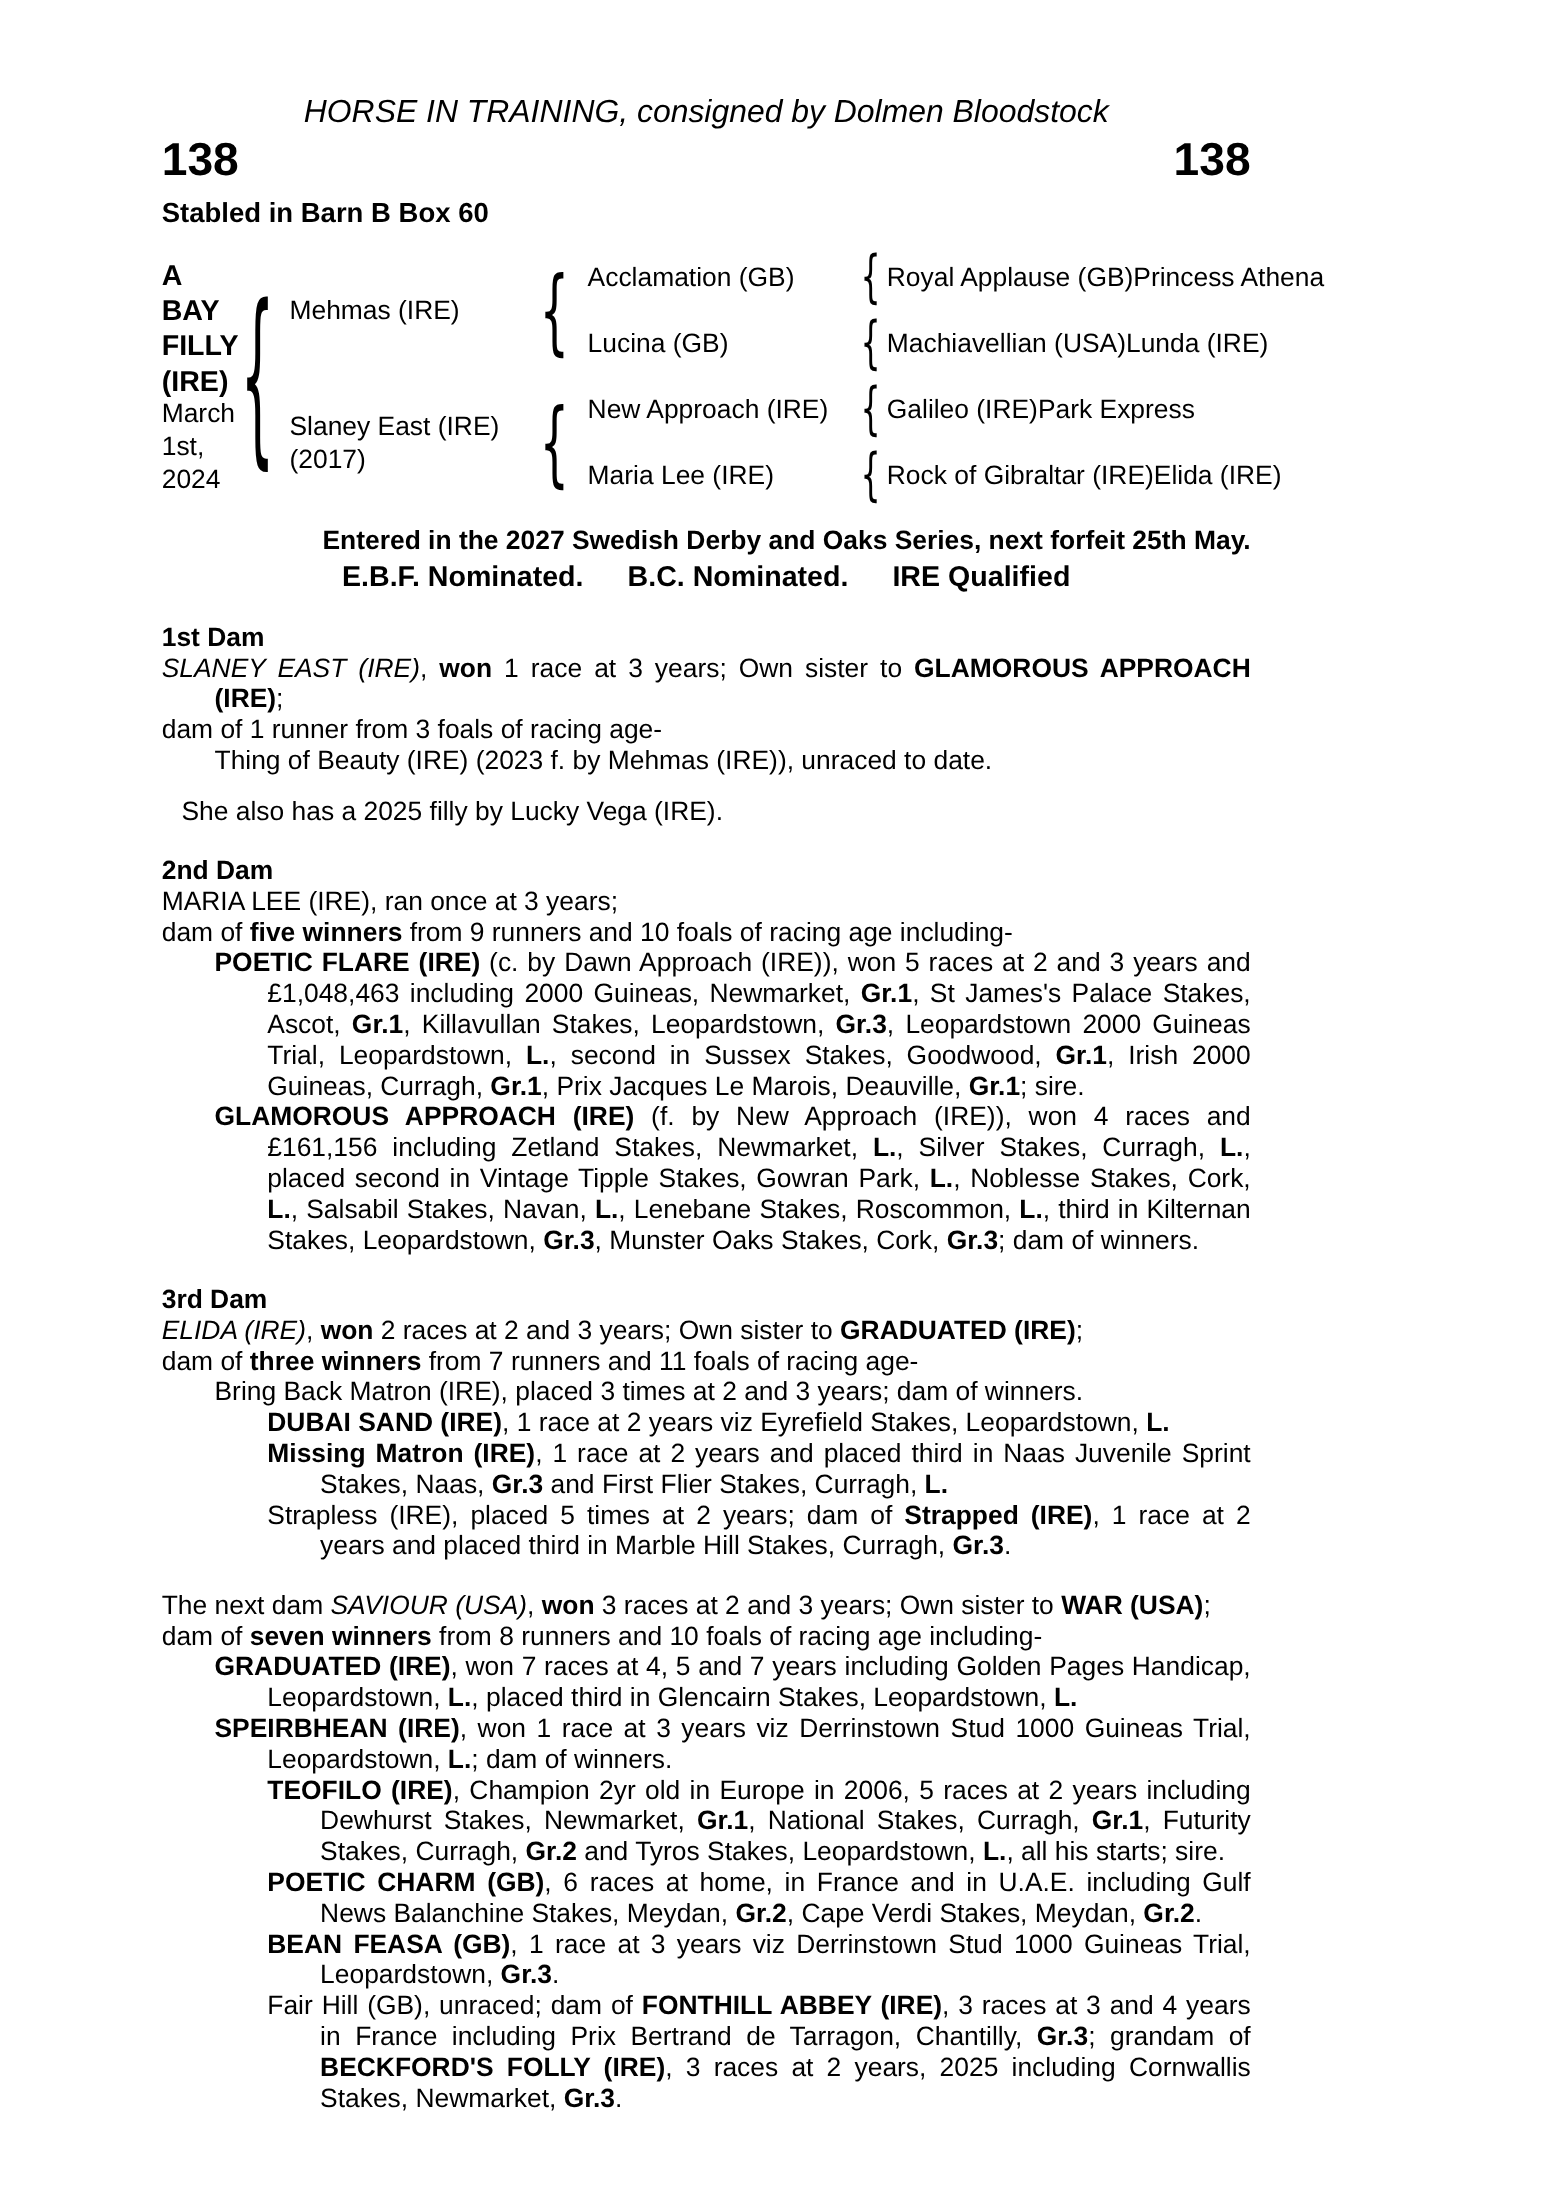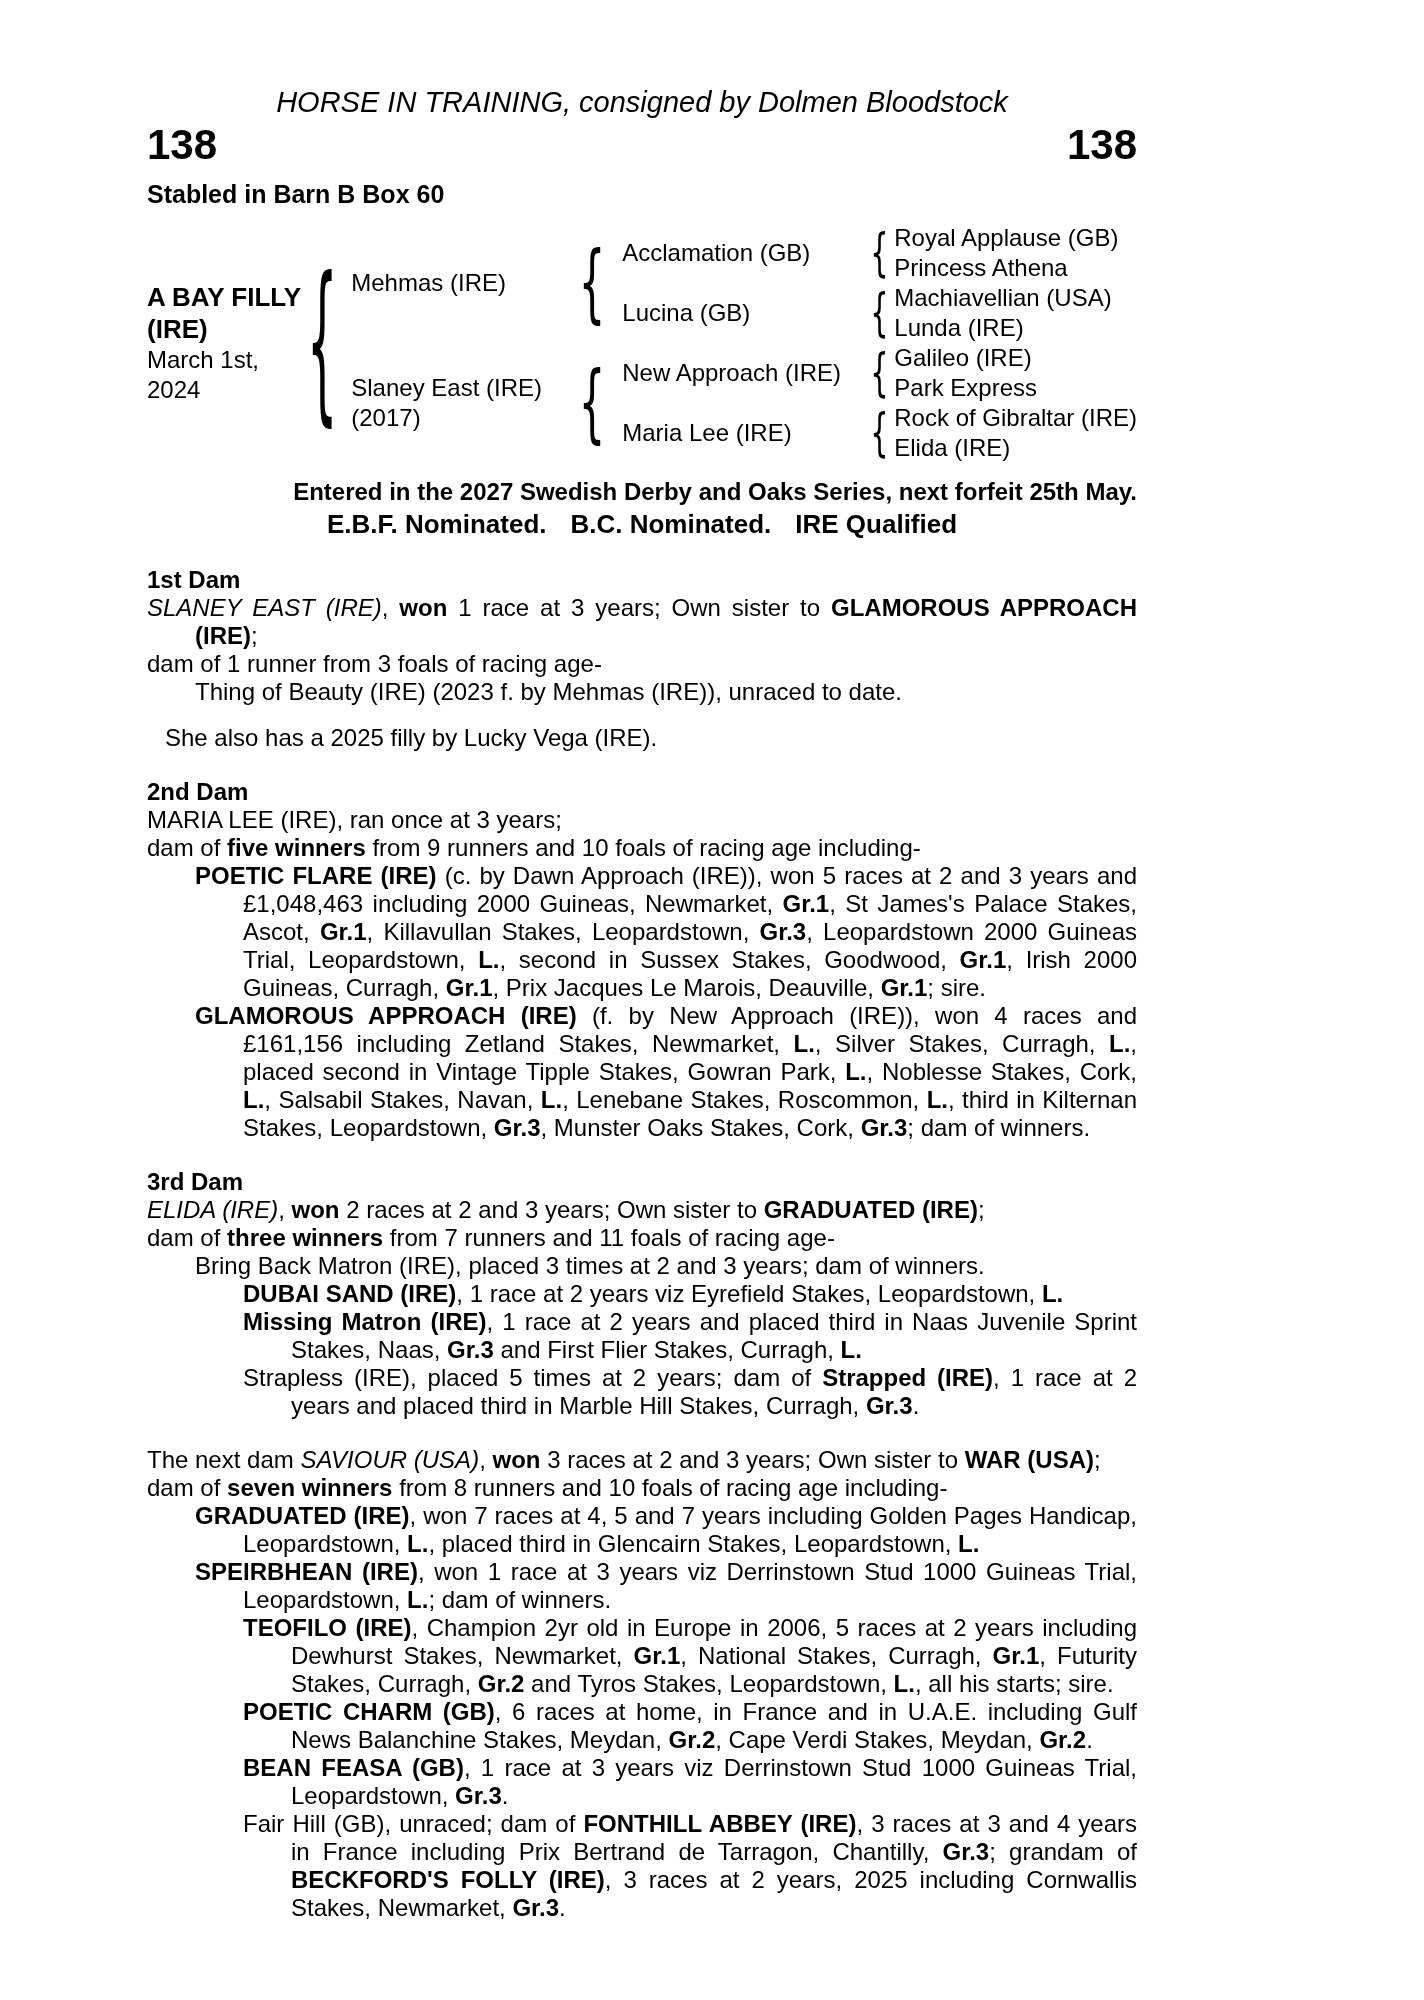--- a/index.html
+++ b/index.html
@@ -27,25 +27,25 @@
   .brace.small{ font-size:36px;transform:scale(0.8,1.45); }
   .bigbrace-cell{ width:50px; }
   .medbrace-cell{ width:45px; }
   .smbrace-cell{ width:30px; }
   .gen1col{ display:flex;flex-direction:column; }
   .gen1unit{ display:flex;align-items:center;height:120px; }
   .gen1name{ width:230px;padding-left:12px;box-sizing:border-box;line-height:30px; }
   .gen2col{ display:flex;flex-direction:column; }
   .gen2unit{ display:flex;align-items:center;height:60px; }
   .gen2name{ width:250px;padding-left:8px;box-sizing:border-box;white-space:nowrap; }
-  .gen3col{ display:flex;flex-direction:column;justify-content:center; }
+  .gen3col{ display:flex;flex-direction:row;justify-content:center;text-align:center; }
   .gen3name{ height:30px;line-height:30px;white-space:nowrap; }
 
   .entered{ text-align:right;font-weight:bold;font-size:24px;line-height:32px;margin-top:12px; }
-  .noms{ display:flex;justify-content:center;gap:24px;font-weight:bold;font-size:26px;line-height:32px; }
+  .noms{ display:flex;justify-content:center;gap:40px;font-weight:bold;font-size:26px;line-height:32px; }
 
   .section-heading{ font-weight:bold;margin-top:26px; }
   .para{ text-align:justify; }
   .h1{ padding-left:48px;text-indent:-48px; }
   .h2{ padding-left:96px;text-indent:-48px; }
   .h3{ padding-left:144px;text-indent:-48px; }
   .b{ font-weight:bold; }
   .i{ font-style:italic; }
 </style>
 </head>

